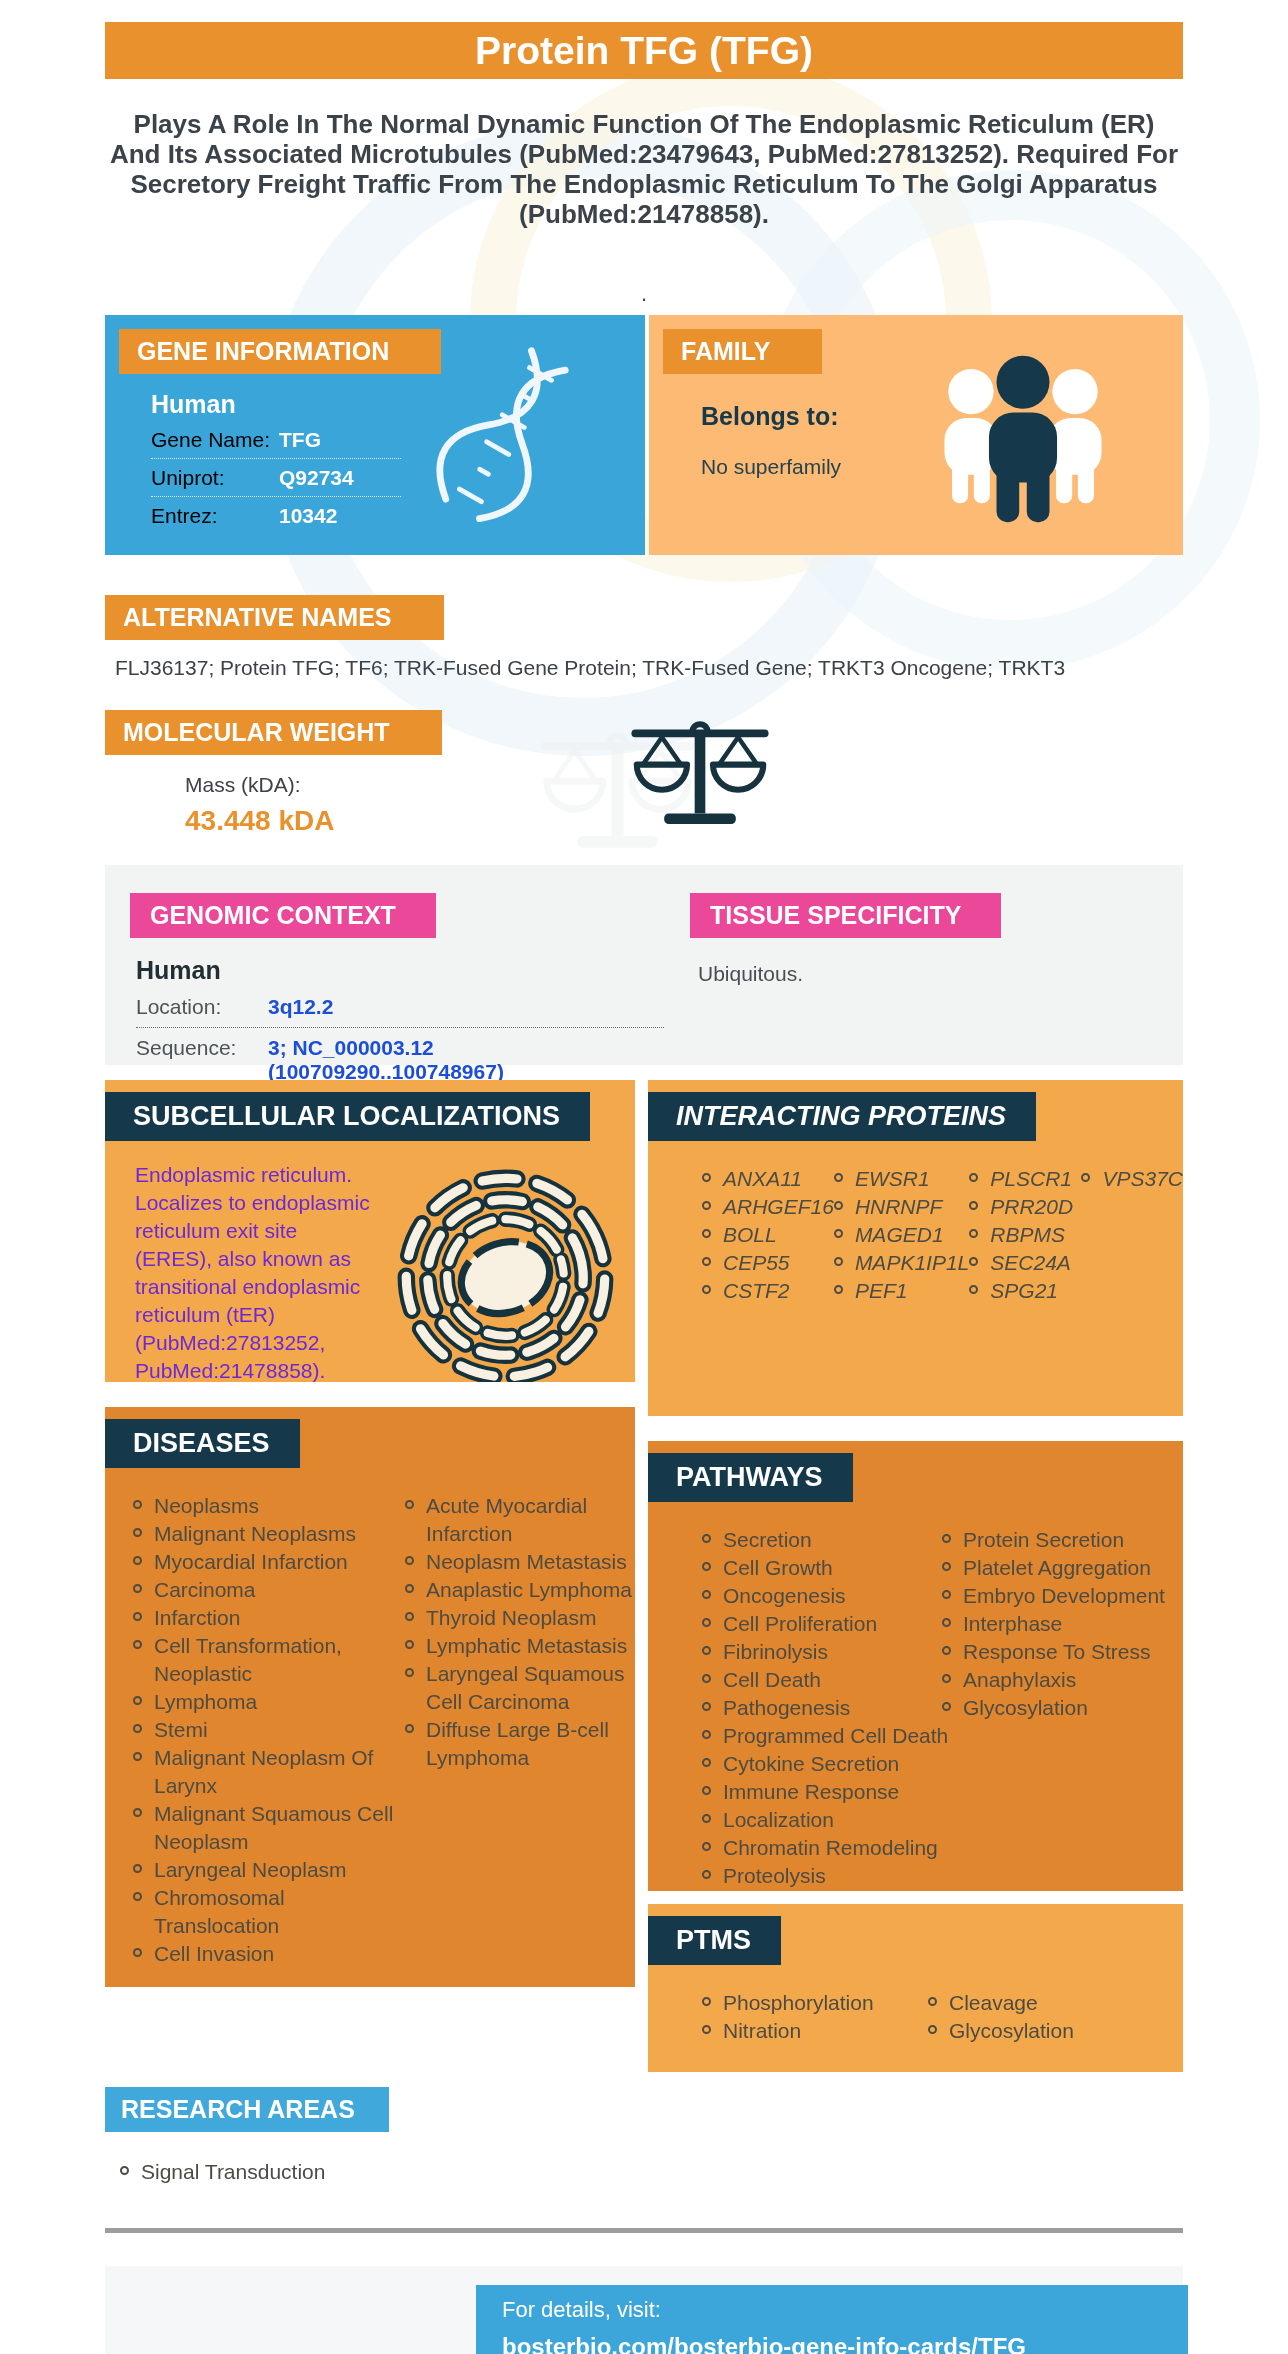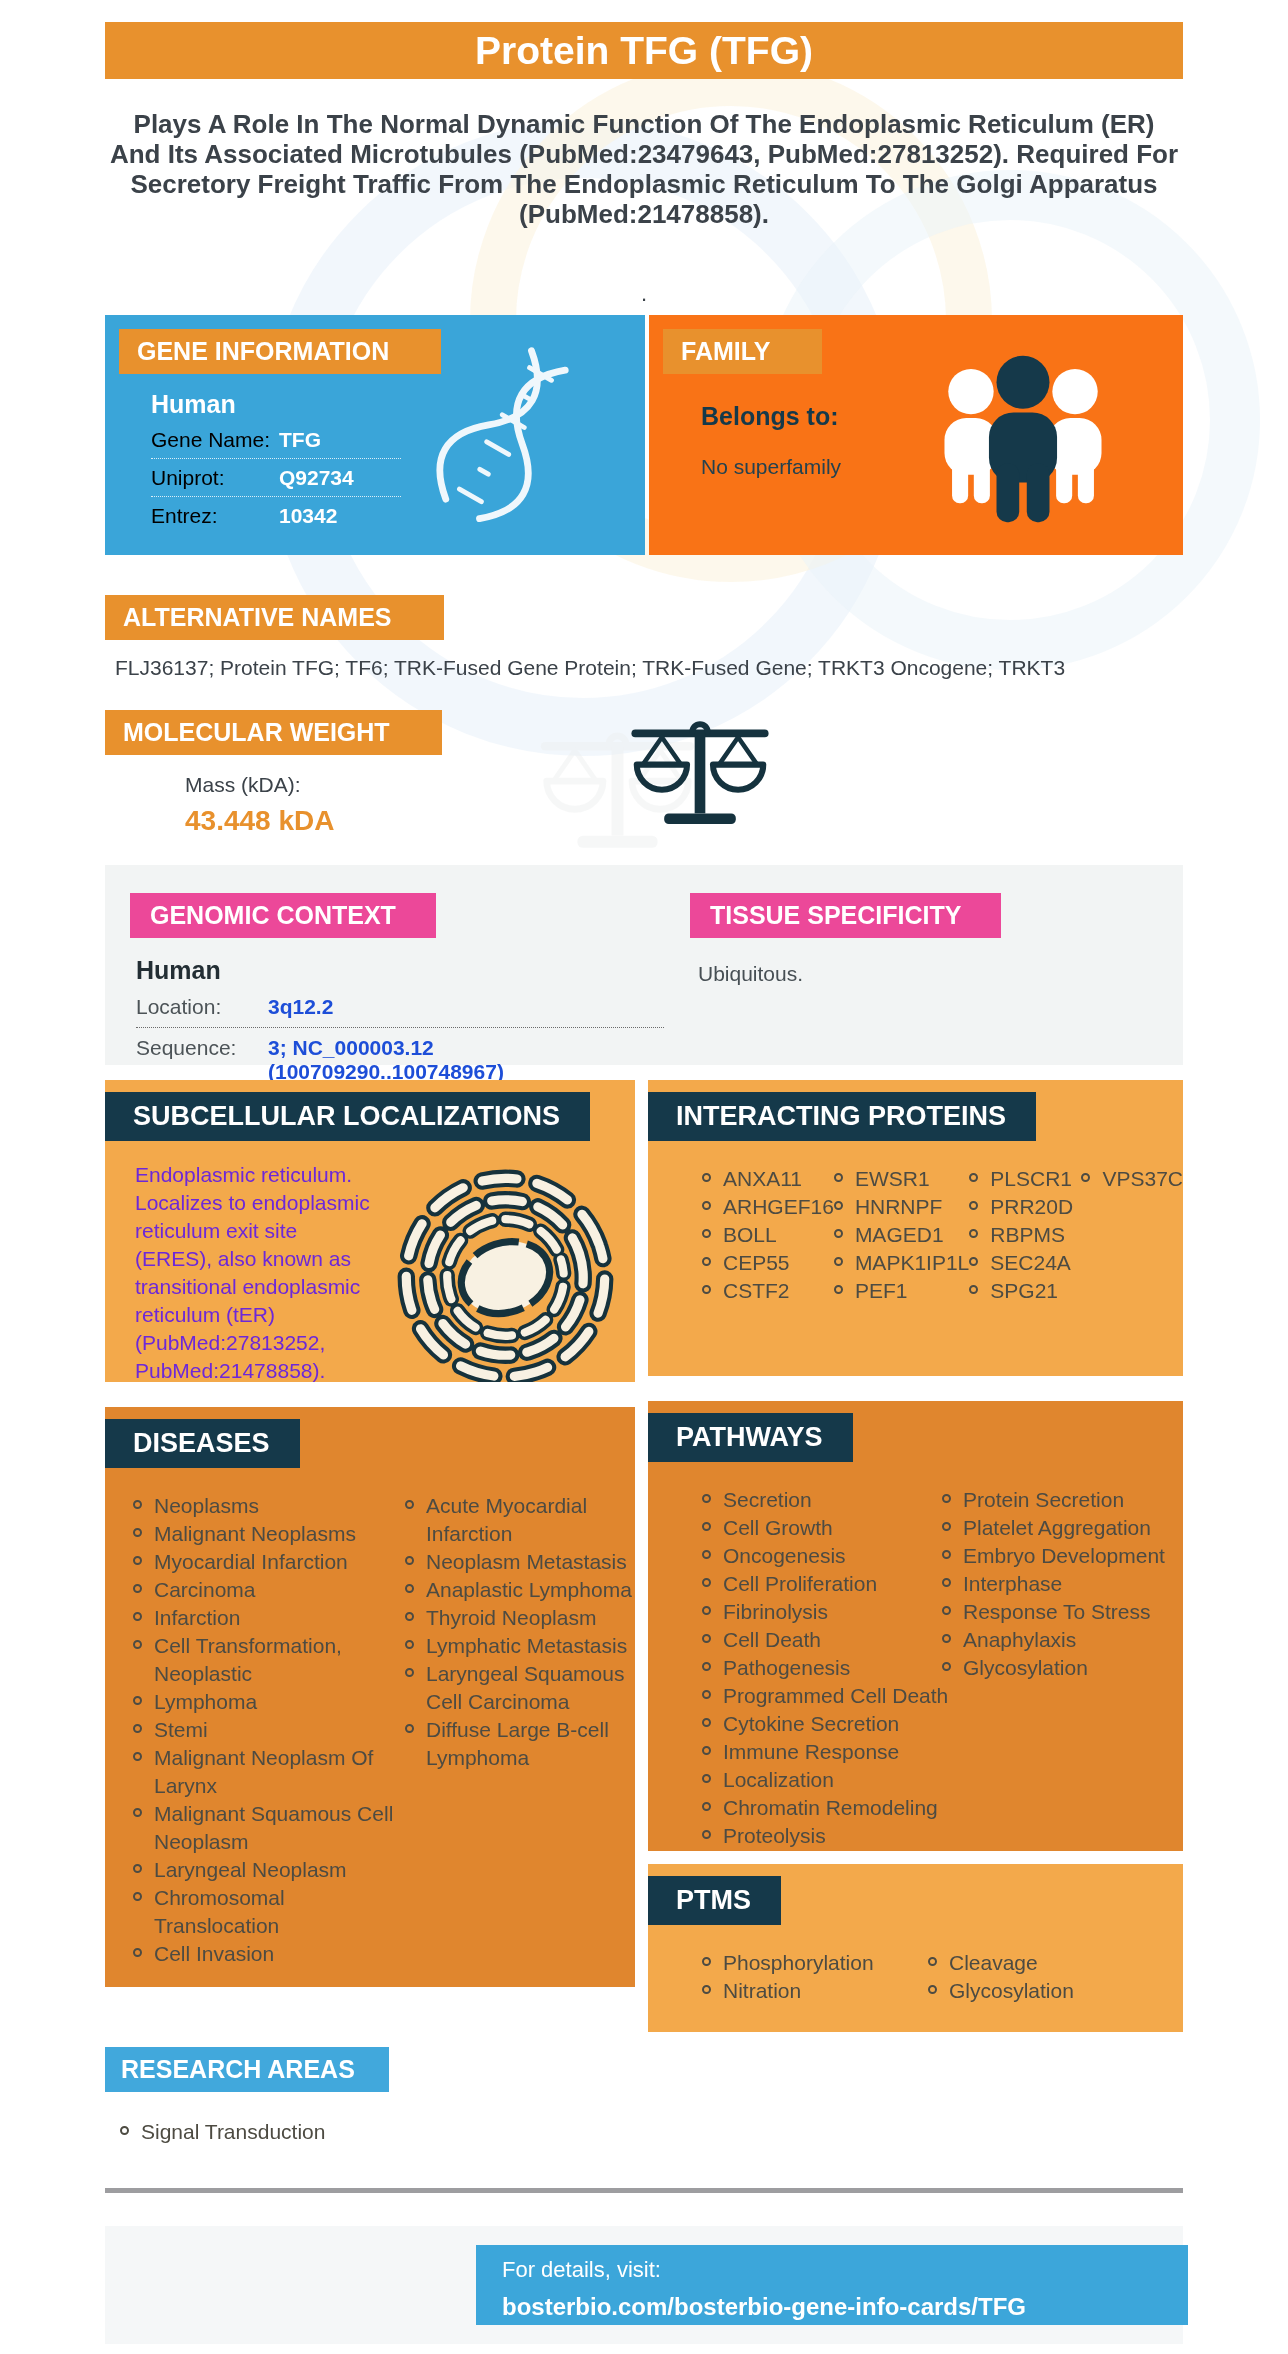--- a/index.html
+++ b/index.html
@@ -18,21 +18,21 @@
   .description{margin:30px 4px 0 4px;text-align:center;font-size:26px;line-height:30px;font-weight:bold;color:#3B4249;}
   .tiny-dot{margin-top:50px;text-align:center;font-size:22px;color:#3B4249;line-height:30px;}
 
   .chip{display:inline-block;color:#fff;font-weight:bold;font-size:25px;padding:8px 52px 8px 18px;}
   .orange-chip{background:#E8912D;}
   .navy-chip{background:#ec4899;padding:8px 40px 8px 20px;}
   .blue-chip{background:#41A8DC;padding:8px 34px 8px 16px;}
 
   .top-row{margin-top:6px;display:flex;gap:4px;}
   .blue-box{width:540px;height:240px;background:#3AA5D9;box-sizing:border-box;padding:14px 0 0 14px;position:relative;overflow:hidden;}
-  .lightblue-box{width:534px;height:240px;background:#f97316;box-sizing:border-box;padding:14px 0 0 14px;position:relative;overflow:hidden;}
+  .lightblue-box{width:534px;height:240px;background:#fdba74;box-sizing:border-box;padding:14px 0 0 14px;position:relative;overflow:hidden;}
   .gene-species{color:#ffffff;font-size:25px;font-weight:bold;margin:16px 0 2px 32px;}
   .kv-table{margin-left:32px;}
   .kv-table .kv-row{display:flex;padding:7px 0 6px 0;}
   .gene-kv{width:250px;}
   .gene-kv .kv-row{border-bottom:1px dotted #D9EEF8;}
   .gene-kv .kv-row:last-child{border-bottom:none;}
   .gene-kv .kv-label{color:#000000;font-size:21px;width:128px;flex-shrink:0;}
   .gene-kv .kv-value{color:#ffffff;font-size:21px;font-weight:bold;}
   .dna-wrap{position:absolute;right:60px;top:28px;}
   .family-label{color:#15394A;font-size:25px;font-weight:bold;margin:28px 0 0 38px;}
@@ -64,21 +64,21 @@
   .col-right{width:535px;}
   .obox{box-sizing:border-box;padding-top:12px;overflow:hidden;}
   .light-orange{background:#F3A94B;}
   .dark-orange{background:#E0862E;}
   .band{display:inline-block;background:#15394A;color:#fff;font-weight:bold;font-size:27px;padding:9px 30px 9px 28px;}
   .subcell-box{height:302px;}
   .subcell-flex{display:flex;margin-top:20px;}
   .subcell-text{width:242px;margin:0 0 0 30px;font-size:21px;line-height:28px;color:#6d28d9;}
   .er-wrap{margin:4px 0 0 16px;}
   .diseases-box{height:580px;margin-top:25px;}
-  .interacting-box{height:296px;}
+  .interacting-box{height:336px;font-style:italic;}
   .pathways-box{height:450px;margin-top:25px;}
   .ptms-box{height:168px;margin-top:13px;}
 
   ul.blist{list-style:none;margin:0;padding:0;}
   ul.blist li{display:flex;line-height:28px;font-size:21px;color:#4D4B42;margin:0;}
   ul.blist .bullet{width:9px;height:9px;border:2px solid #4D4B42;border-radius:50%;flex-shrink:0;margin:8px 12px 0 0;box-sizing:border-box;}
   ul.nowrap li{white-space:nowrap;}
   .cols{display:flex;margin-top:24px;}
   .left-inset{padding-left:28px;}
   .right-inset{padding-left:54px;}

